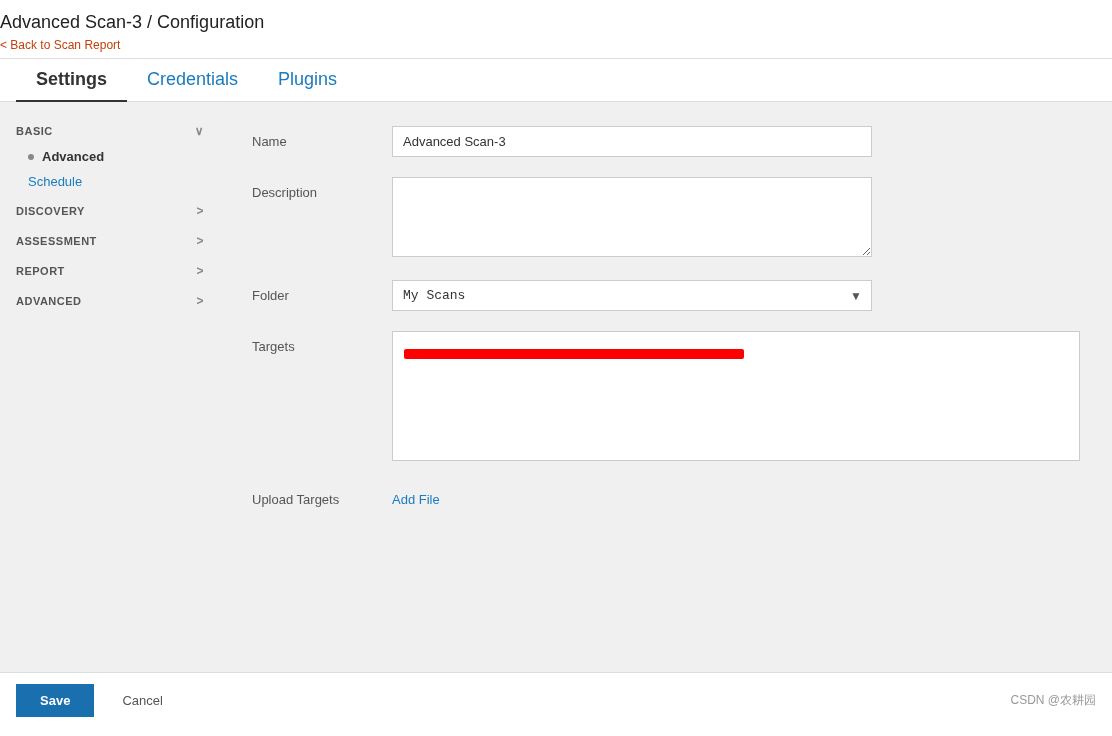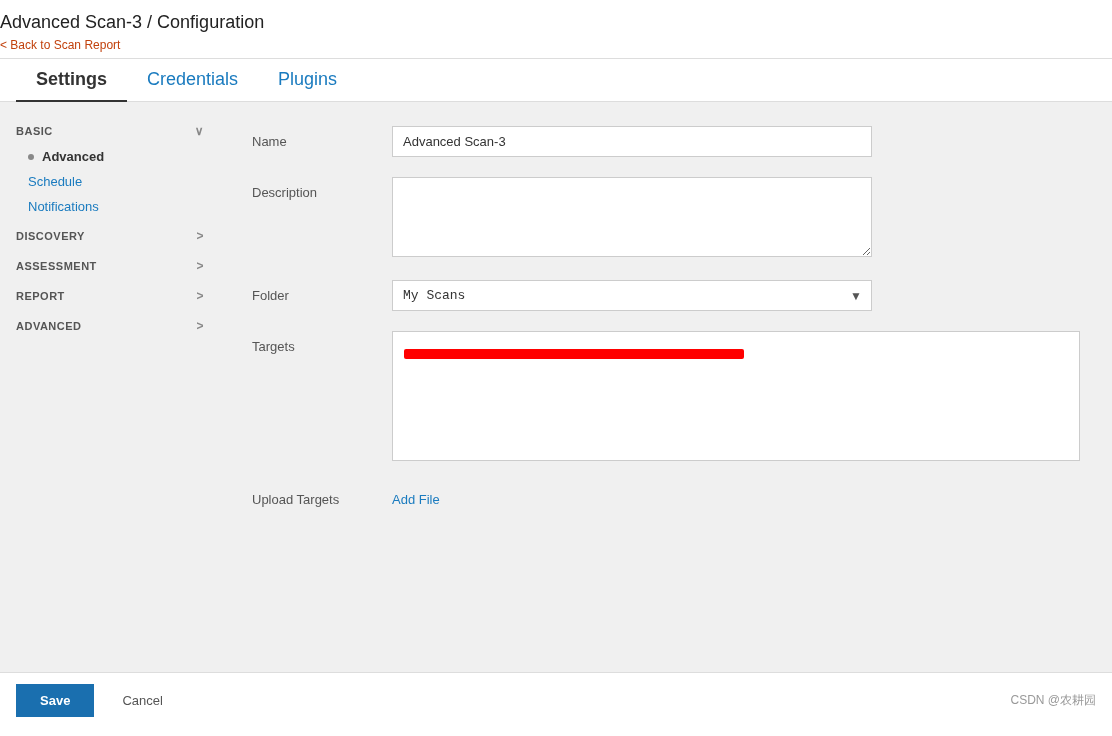--- a/index.html
+++ b/index.html
@@ -258,23 +258,20 @@
       <div class="sidebar-section-header">
         <span>BASIC</span>
         <span class="chevron">∨</span>
       </div>
       <div class="sidebar-item active">
         <span class="bullet"></span>
         <span>Advanced</span>
       </div>
       <div class="sidebar-item">
         <span>Schedule</span>
-      </div>
-      <div class="sidebar-item">
-        <span>Notifications</span>
       </div>
     </div>
 
     <div class="sidebar-section">
       <div class="sidebar-section-header">
         <span>DISCOVERY</span>
         <span class="chevron">&gt;</span>
       </div>
     </div>
 

